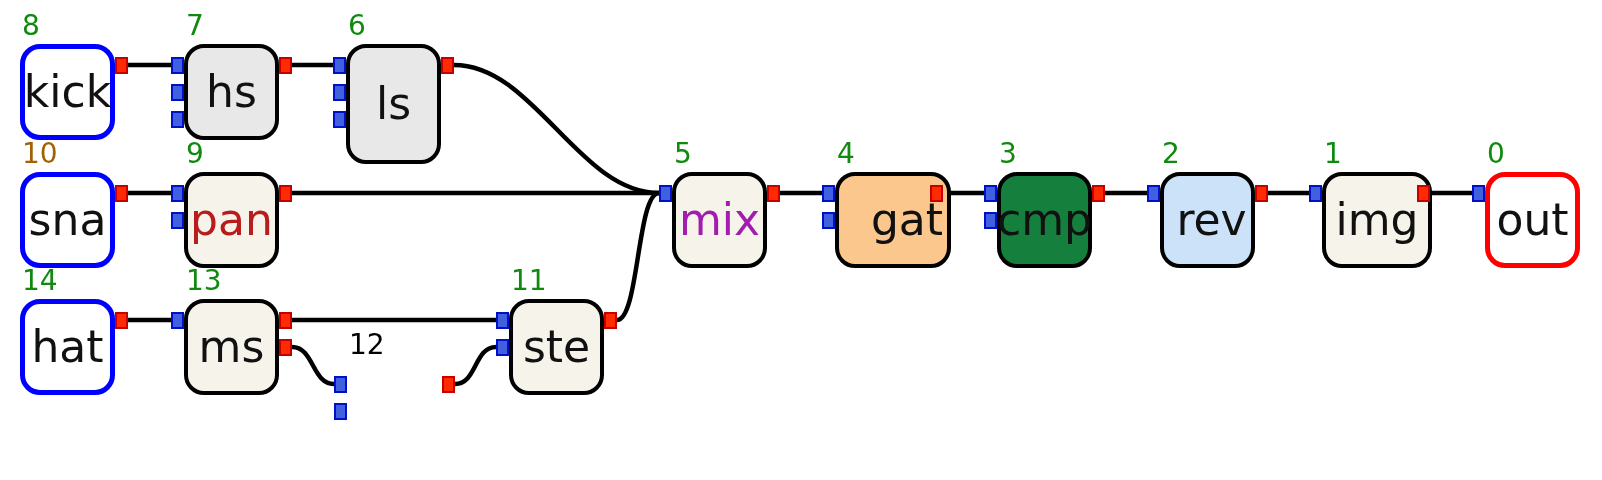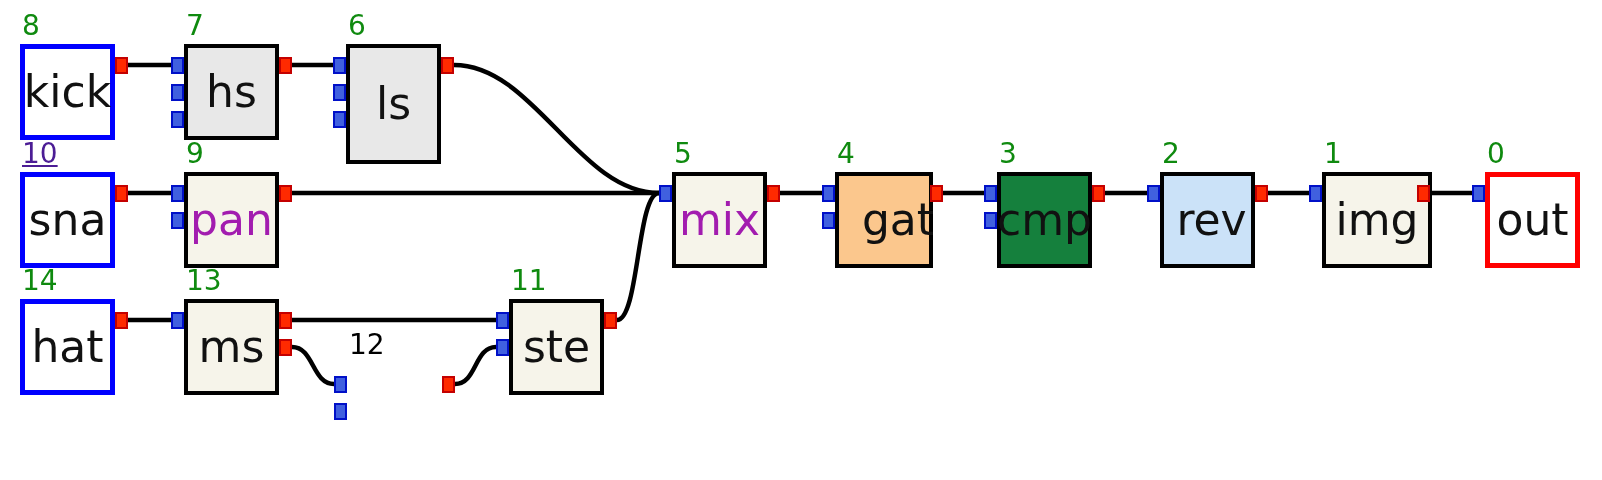--- a/index.html
+++ b/index.html
@@ -21,20 +21,21 @@
     top: 0;
     z-index: 1;
   }
   .node {
     position: absolute;
     box-sizing: border-box;
     display: flex;
     align-items: center;
     justify-content: center;
     z-index: 2;
+    border-radius: 20px;
   }
   .node-label {
     font-size: 44px;
     line-height: 1;
     color: #111111;
     white-space: nowrap;
   }
   .node-index {
     position: absolute;
     font-size: 28px;
@@ -83,40 +84,40 @@
     <div class="port" style="left: 171px; top: 110.5px; width: 13px; height: 17px; background: rgb(64, 96, 223); border: 2.5px solid rgb(0, 16, 200);"></div>
     <div class="port" style="left: 279px; top: 56.5px; width: 13px; height: 17px; background: rgb(255, 42, 0); border: 2.5px solid rgb(196, 0, 0);"></div>
     <div class="node-index" style="left: 348px; top: 12px; color: rgb(15, 138, 15);">6</div>
     <div class="node" style="left: 346px; top: 44px; width: 95px; height: 120px; background: rgb(232, 232, 232); border: 4px solid rgb(0, 0, 0);">
       <span class="node-label" style="color: rgb(17, 17, 17);">ls</span>
     </div>
     <div class="port" style="left: 333px; top: 56.5px; width: 13px; height: 17px; background: rgb(64, 96, 223); border: 2.5px solid rgb(0, 16, 200);"></div>
     <div class="port" style="left: 333px; top: 83.5px; width: 13px; height: 17px; background: rgb(64, 96, 223); border: 2.5px solid rgb(0, 16, 200);"></div>
     <div class="port" style="left: 333px; top: 110.5px; width: 13px; height: 17px; background: rgb(64, 96, 223); border: 2.5px solid rgb(0, 16, 200);"></div>
     <div class="port" style="left: 441px; top: 56.5px; width: 13px; height: 17px; background: rgb(255, 42, 0); border: 2.5px solid rgb(196, 0, 0);"></div>
-    <div class="node-index" style="left: 22px; top: 140px; color: #4c1d95; text-decoration: underline;">10</div>
+    <div class="node-index" style="left: 22px; top: 140px; color: #a16207;">10</div>
     <div class="node" style="left: 20px; top: 172px; width: 95px; height: 96px; background: rgb(255, 255, 255); border: 5.5px solid rgb(0, 0, 255);">
       <span class="node-label" style="color: rgb(17, 17, 17);">sna</span>
     </div>
     <div class="port" style="left: 115px; top: 184.5px; width: 13px; height: 17px; background: rgb(255, 42, 0); border: 2.5px solid rgb(196, 0, 0);"></div>
     <div class="node-index" style="left: 186px; top: 140px; color: rgb(15, 138, 15);">9</div>
     <div class="node" style="left: 184px; top: 172px; width: 95px; height: 96px; background: rgb(246, 244, 234); border: 4px solid rgb(0, 0, 0);">
-      <span class="node-label" style="color: #a21caf;">pan</span>
+      <span class="node-label" style="color: #b91c1c;">pan</span>
     </div>
     <div class="port" style="left: 171px; top: 184.5px; width: 13px; height: 17px; background: rgb(64, 96, 223); border: 2.5px solid rgb(0, 16, 200);"></div>
     <div class="port" style="left: 171px; top: 211.5px; width: 13px; height: 17px; background: rgb(64, 96, 223); border: 2.5px solid rgb(0, 16, 200);"></div>
     <div class="port" style="left: 279px; top: 184.5px; width: 13px; height: 17px; background: rgb(255, 42, 0); border: 2.5px solid rgb(196, 0, 0);"></div>
     <div class="node-index" style="left: 674px; top: 140px; color: rgb(15, 138, 15);">5</div>
     <div class="node" style="left: 672px; top: 172px; width: 95px; height: 96px; background: rgb(246, 244, 234); border: 4px solid rgb(0, 0, 0);">
       <span class="node-label" style="color: #a21caf;">mix</span>
     </div>
     <div class="port" style="left: 659px; top: 184.5px; width: 13px; height: 17px; background: rgb(64, 96, 223); border: 2.5px solid rgb(0, 16, 200);"></div>
     <div class="port" style="left: 767px; top: 184.5px; width: 13px; height: 17px; background: rgb(255, 42, 0); border: 2.5px solid rgb(196, 0, 0);"></div>
     <div class="node-index" style="left: 837px; top: 140px; color: rgb(15, 138, 15);">4</div>
-    <div class="node" style="left: 835px; top: 172px; width: 98px; height: 96px; background: rgb(251, 199, 141); border: 4px solid rgb(0, 0, 0); padding-left: 28px;">
+    <div class="node" style="left: 835px; top: 172px; width: 116px; height: 96px; background: rgb(251, 199, 141); border: 4px solid rgb(0, 0, 0); padding-left: 28px;">
       <span class="node-label" style="color: rgb(17, 17, 17);">gat</span>
     </div>
     <div class="port" style="left: 822px; top: 184.5px; width: 13px; height: 17px; background: rgb(64, 96, 223); border: 2.5px solid rgb(0, 16, 200);"></div>
     <div class="port" style="left: 822px; top: 211.5px; width: 13px; height: 17px; background: rgb(64, 96, 223); border: 2.5px solid rgb(0, 16, 200);"></div>
     <div class="port" style="left: 930px; top: 184.5px; width: 13px; height: 17px; background: rgb(255, 42, 0); border: 2.5px solid rgb(196, 0, 0);"></div>
     <div class="node-index" style="left: 999px; top: 140px; color: rgb(15, 138, 15);">3</div>
     <div class="node" style="left: 997px; top: 172px; width: 95px; height: 96px; background: #15803d; border: 4px solid rgb(0, 0, 0);">
       <span class="node-label" style="color: rgb(17, 17, 17);">cmp</span>
     </div>
     <div class="port" style="left: 984px; top: 184.5px; width: 13px; height: 17px; background: rgb(64, 96, 223); border: 2.5px solid rgb(0, 16, 200);"></div>

